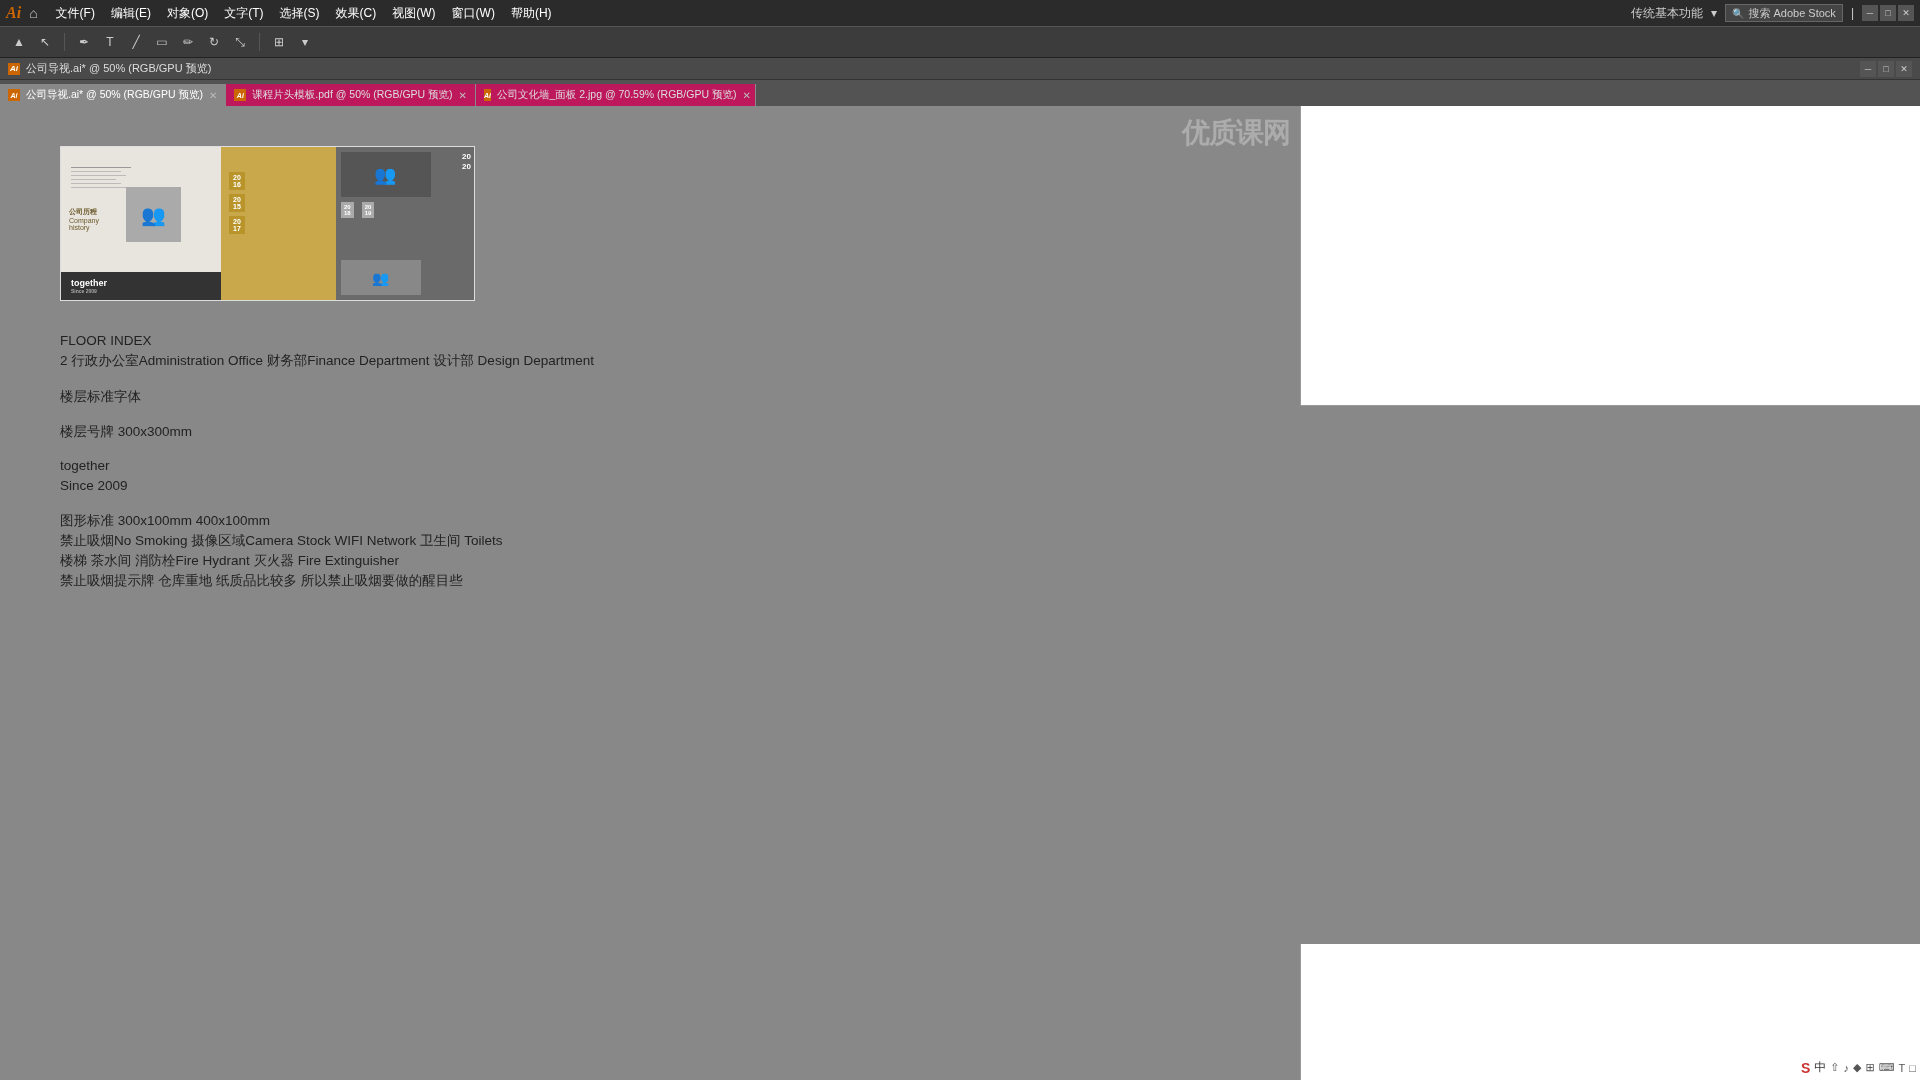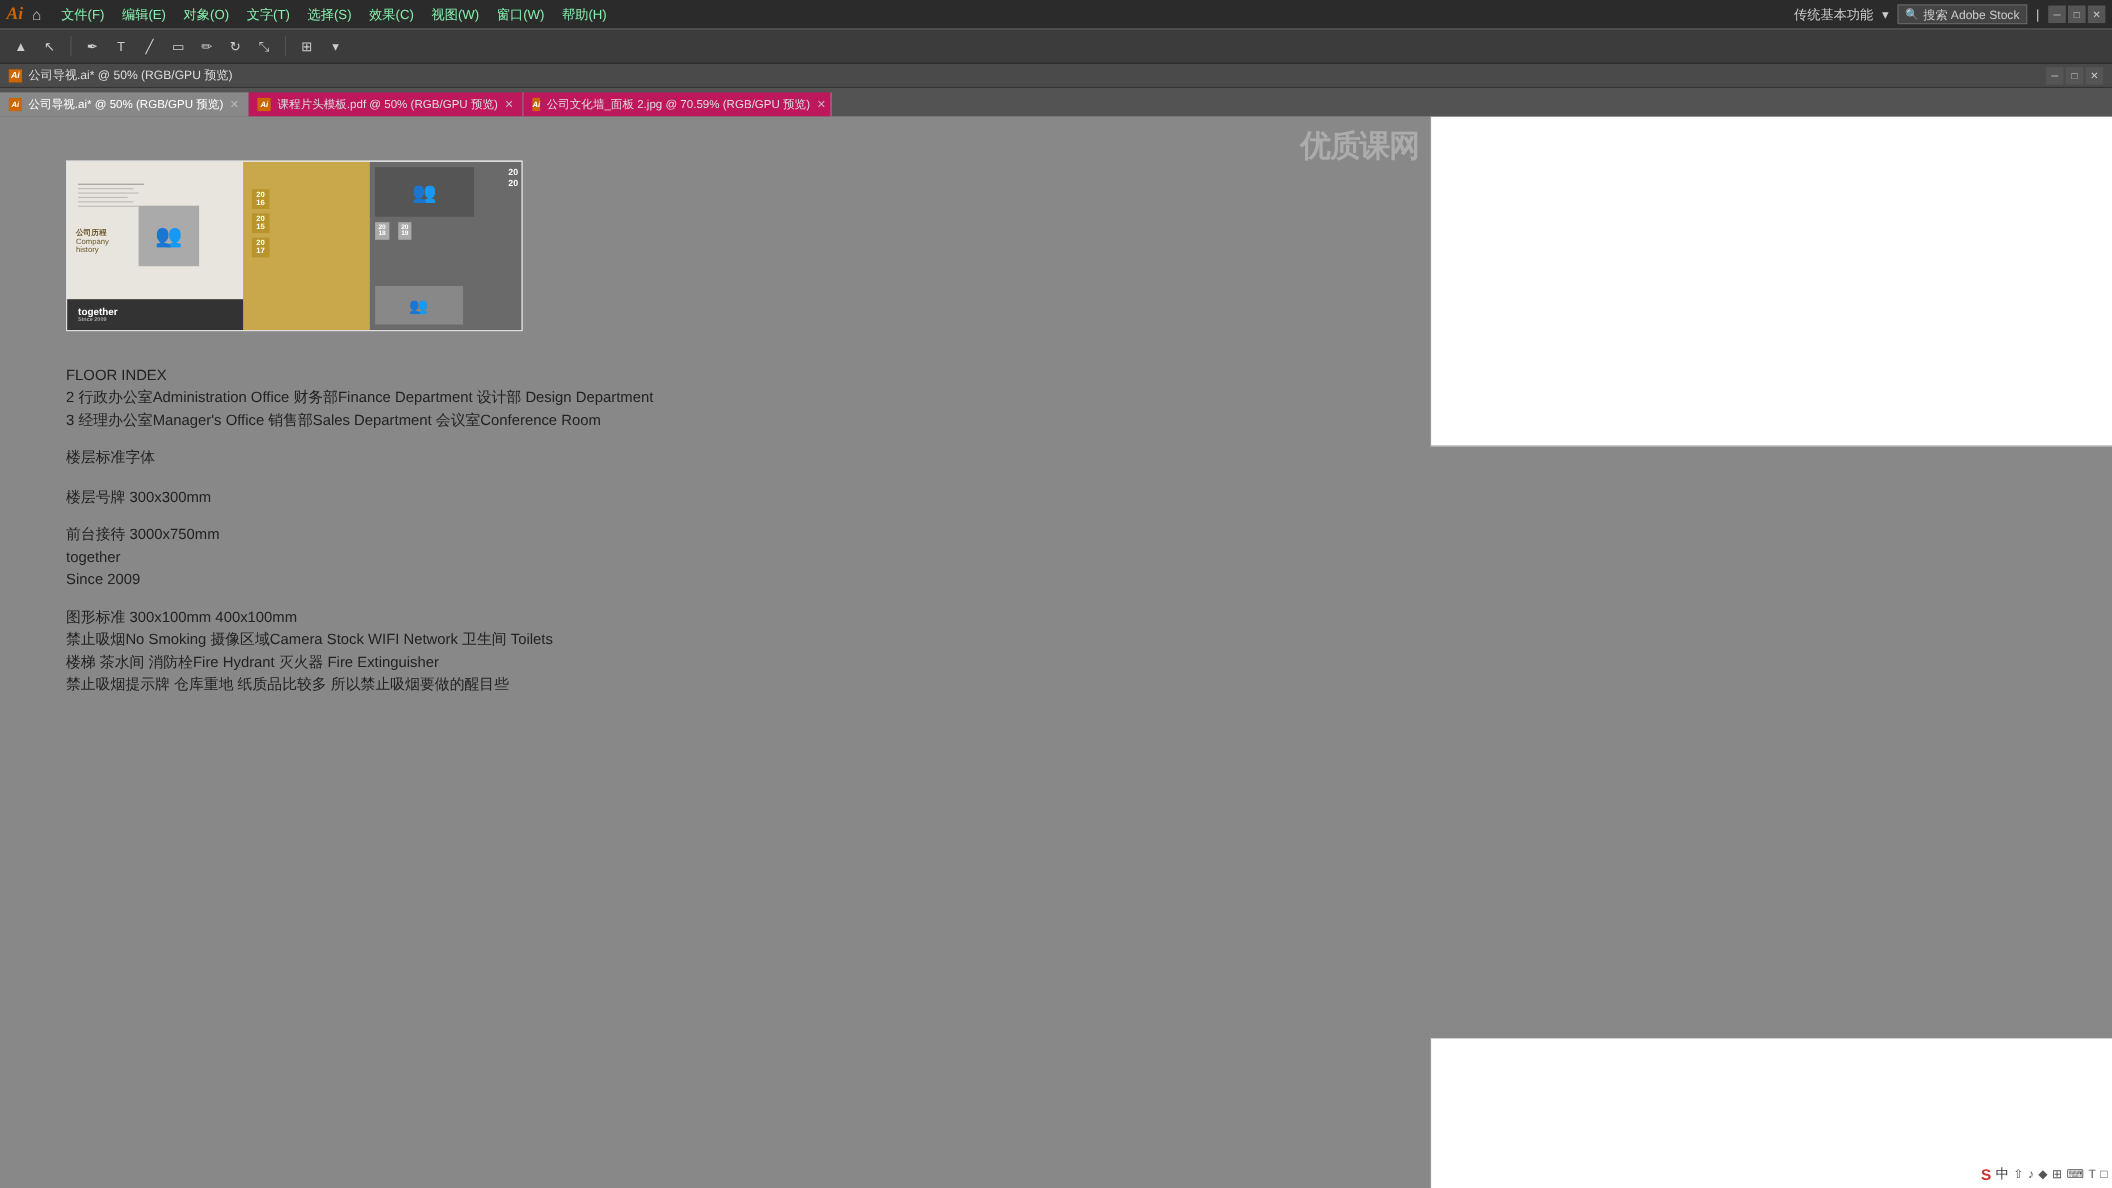--- a/index.html
+++ b/index.html
@@ -28,21 +28,21 @@
       font-style: italic;
       margin-right: 8px;
       font-family: Georgia, serif;
     }
     .home-icon {
       color: #ccc;
       font-size: 14px;
       margin-right: 10px;
     }
     .menu-item {
-      color: #86efac;
+      color: #ffffff;
       font-size: 12px;
       padding: 2px 8px;
       cursor: pointer;
       white-space: nowrap;
       text-align: right;
     }
     .menu-right {
       margin-left: auto;
       display: flex;
       align-items: center;
@@ -421,33 +421,31 @@
 
             <div style="position:absolute;left:5px;bottom:5px;width:80px;height:35px;background:#888;display:flex;align-items:center;justify-content:center;font-size:14px;">👥</div>
           </div>
         </div>
       </div>
 
       <div class="text-content">
         <div class="section-gap">
           <p>FLOOR INDEX</p>
           <p>2 行政办公室Administration Office 财务部Finance Department 设计部 Design Department</p>
-          <p>3 经理办公室Manager's Office 销售部Sales Department 会议室Conference Room</p>
         </div>
 
         <div class="section-gap" style="margin-top:16px;font-family:Liberation Mono, monospace;">
           <p>楼层标准字体</p>
         </div>
 
         <div class="section-gap" style="margin-top:14px;">
           <p>楼层号牌 300x300mm</p>
         </div>
 
         <div class="section-gap" style="margin-top:14px;">
-          <p>前台接待 3000x750mm</p>
           <p>together</p>
           <p>Since 2009</p>
         </div>
 
         <div class="section-gap" style="margin-top:14px;">
           <p>图形标准 300x100mm  400x100mm</p>
           <p>禁止吸烟No Smoking 摄像区域Camera Stock WIFI Network 卫生间 Toilets</p>
           <p>楼梯 茶水间 消防栓Fire Hydrant 灭火器 Fire Extinguisher</p>
           <p>禁止吸烟提示牌 仓库重地 纸质品比较多 所以禁止吸烟要做的醒目些</p>
         </div>

